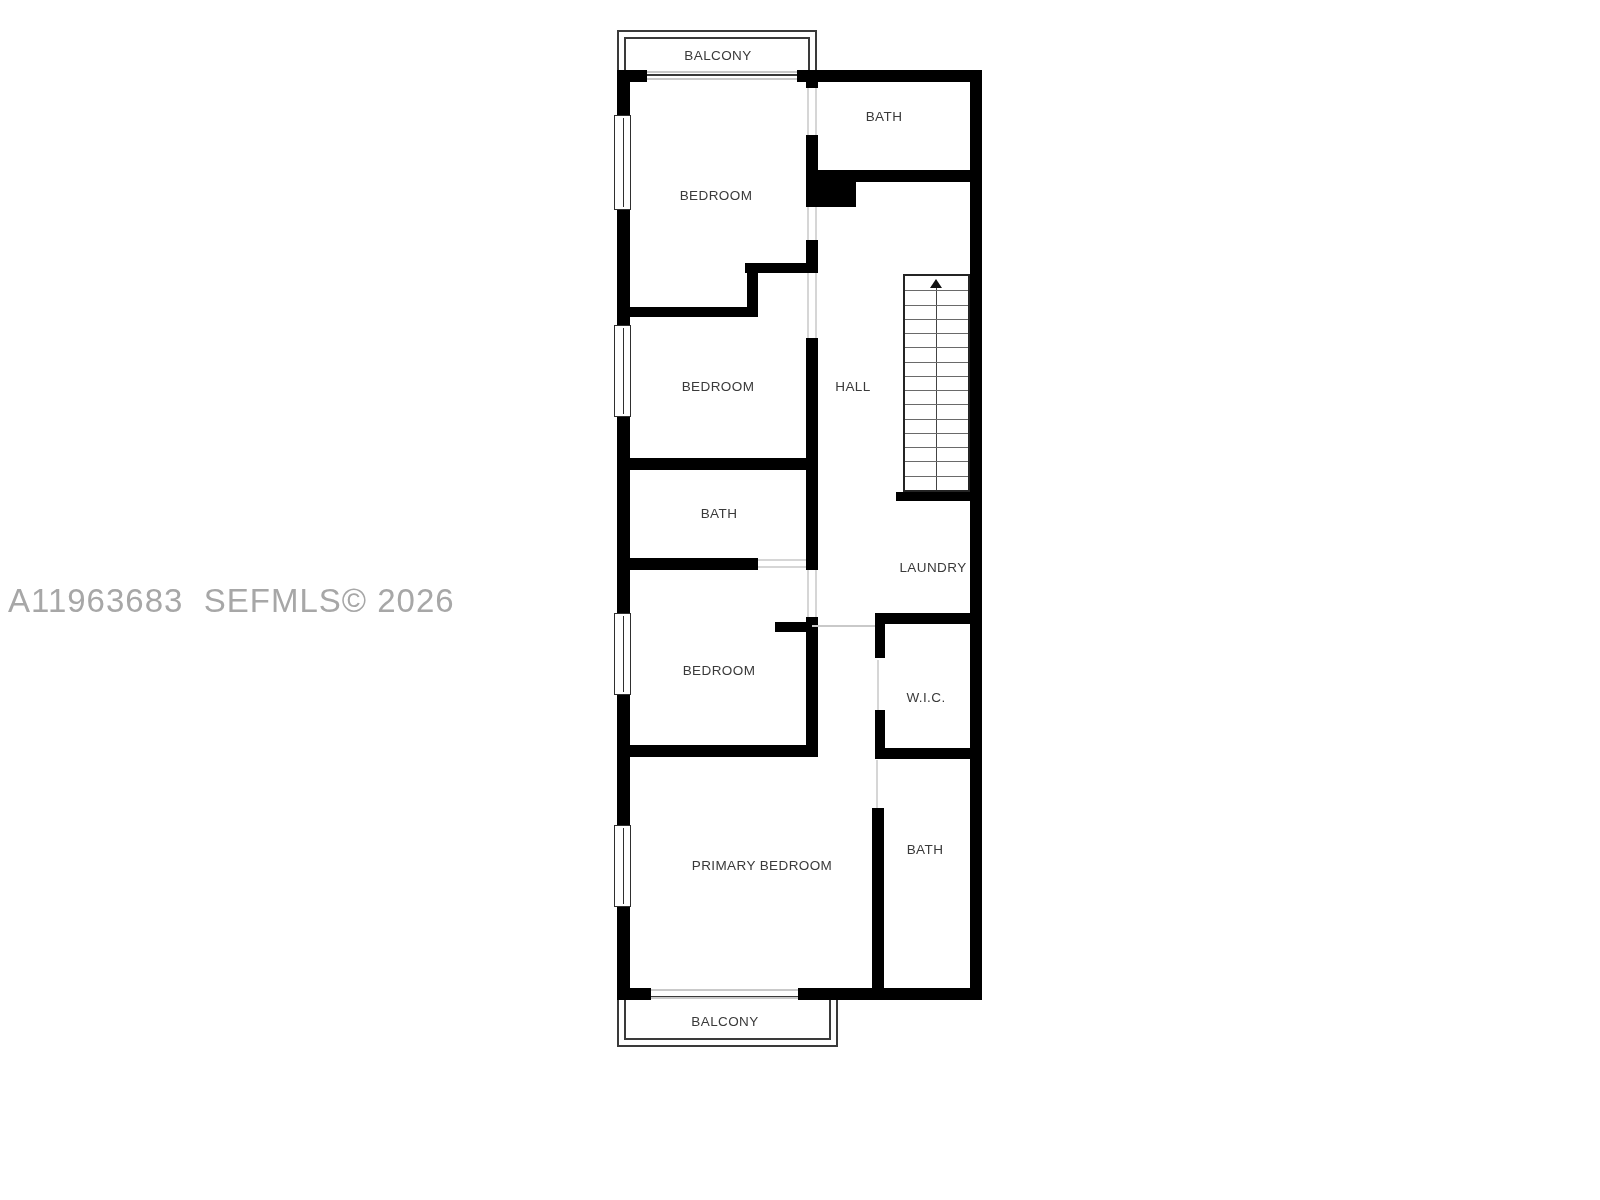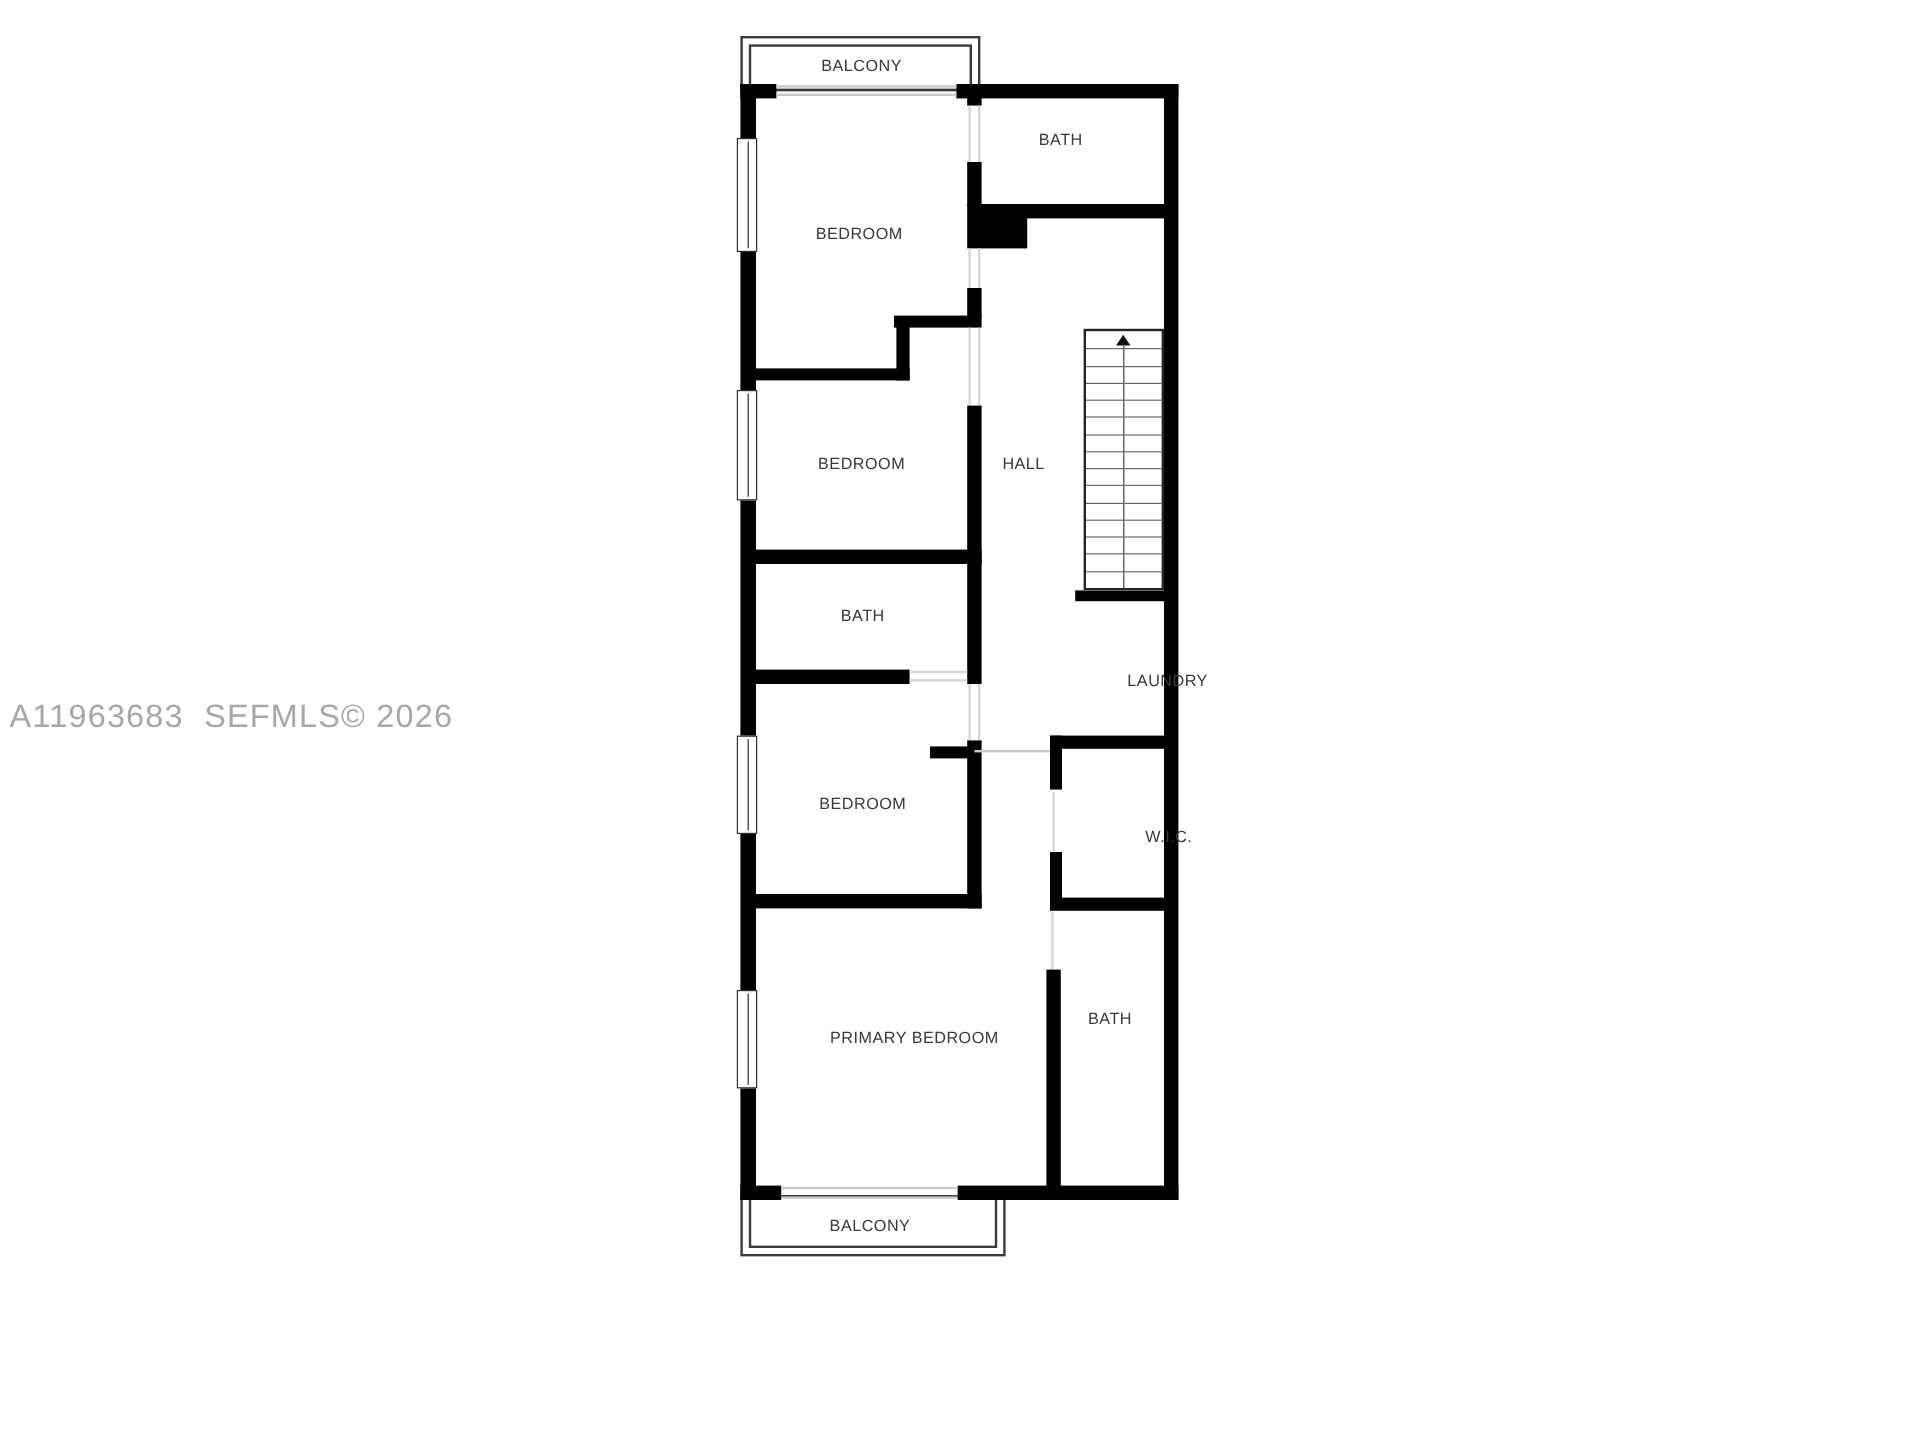--- a/index.html
+++ b/index.html
@@ -14,21 +14,21 @@
   .window-mid{position:absolute;left:50%;top:2px;bottom:2px;width:1px;background:#2f2f2f;}
   .room-label{position:absolute;transform:translate(-50%,-50%);font-size:13.5px;color:#3a3a3a;
               letter-spacing:0.4px;white-space:nowrap;}
   .staircase{position:absolute;left:903px;top:274px;width:67px;height:218px;
              border:2px solid #242424;box-sizing:border-box;background:#fff;}
   .tread{position:absolute;left:0;right:0;height:1px;background:#6a6a6a;}
   .stair-center{position:absolute;left:31px;top:12px;bottom:0;width:1px;background:#444;}
   .stair-arrow{position:absolute;left:25px;top:3px;width:0;height:0;
                border-left:6px solid transparent;border-right:6px solid transparent;
                border-bottom:9px solid #111;}
-  .watermark{position:absolute;left:8px;top:582px;font-size:27px;color:#a7a7a7;
+  .watermark{position:absolute;left:8px;top:582px;font-size:33px;color:#a7a7a7;
              letter-spacing:1px;white-space:pre;}
   .disclaimer{position:absolute;left:616px;top:1146px;width:600px;text-align:center;
               font-size:13.5px;color:#b6b6b6;letter-spacing:0.3px;}
 </style>
 </head>
 <body>
 
 <div id="canvas">
 
   <div class="balcony" style="left:617px;top:30px;width:200px;height:46px;"></div>
@@ -113,22 +113,22 @@
       <div class="tread" style="top: 185px;"></div>
       <div class="tread" style="top: 200px;"></div>
     </div>
 
   <div class="room-label" style="left:718px;top:55px;">BALCONY</div>
   <div class="room-label" style="left:716px;top:195px;">BEDROOM</div>
   <div class="room-label" style="left:884px;top:116px;">BATH</div>
   <div class="room-label" style="left:853px;top:386px;">HALL</div>
   <div class="room-label" style="left:718px;top:386px;">BEDROOM</div>
   <div class="room-label" style="left:719px;top:513px;">BATH</div>
-  <div class="room-label" style="left:933px;top:567px;margin-left:40px;">LAUNDRY</div>
+  <div class="room-label" style="left:933px;top:567px;">LAUNDRY</div>
   <div class="room-label" style="left:719px;top:670px;">BEDROOM</div>
-  <div class="room-label" style="left:926px;top:697px;margin-left:48px;">W.I.C.</div>
+  <div class="room-label" style="left:926px;top:697px;">W.I.C.</div>
   <div class="room-label" style="left:762px;top:865px;">PRIMARY BEDROOM</div>
   <div class="room-label" style="left:925px;top:849px;">BATH</div>
   <div class="room-label" style="left:725px;top:1021px;">BALCONY</div>
 
   <div class="watermark">A11963683  SEFMLS© 2026</div>
 
 </div>
 
 </body></html>

